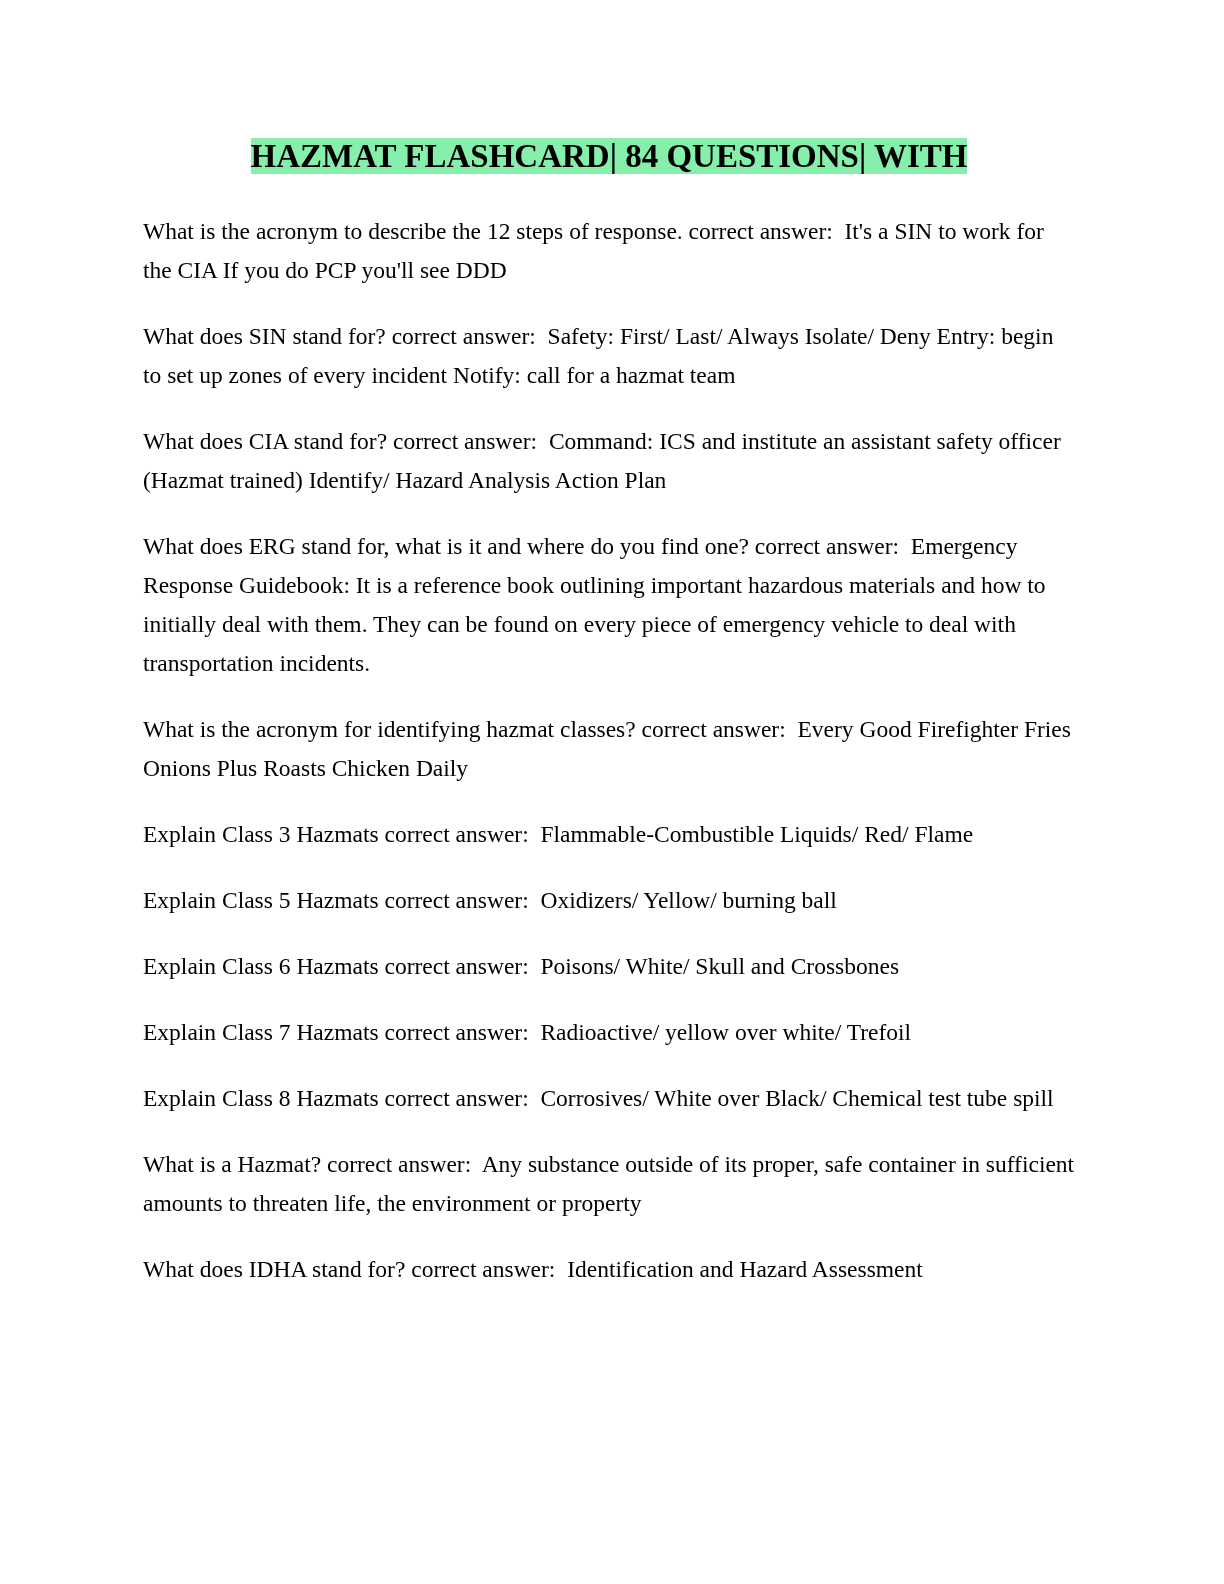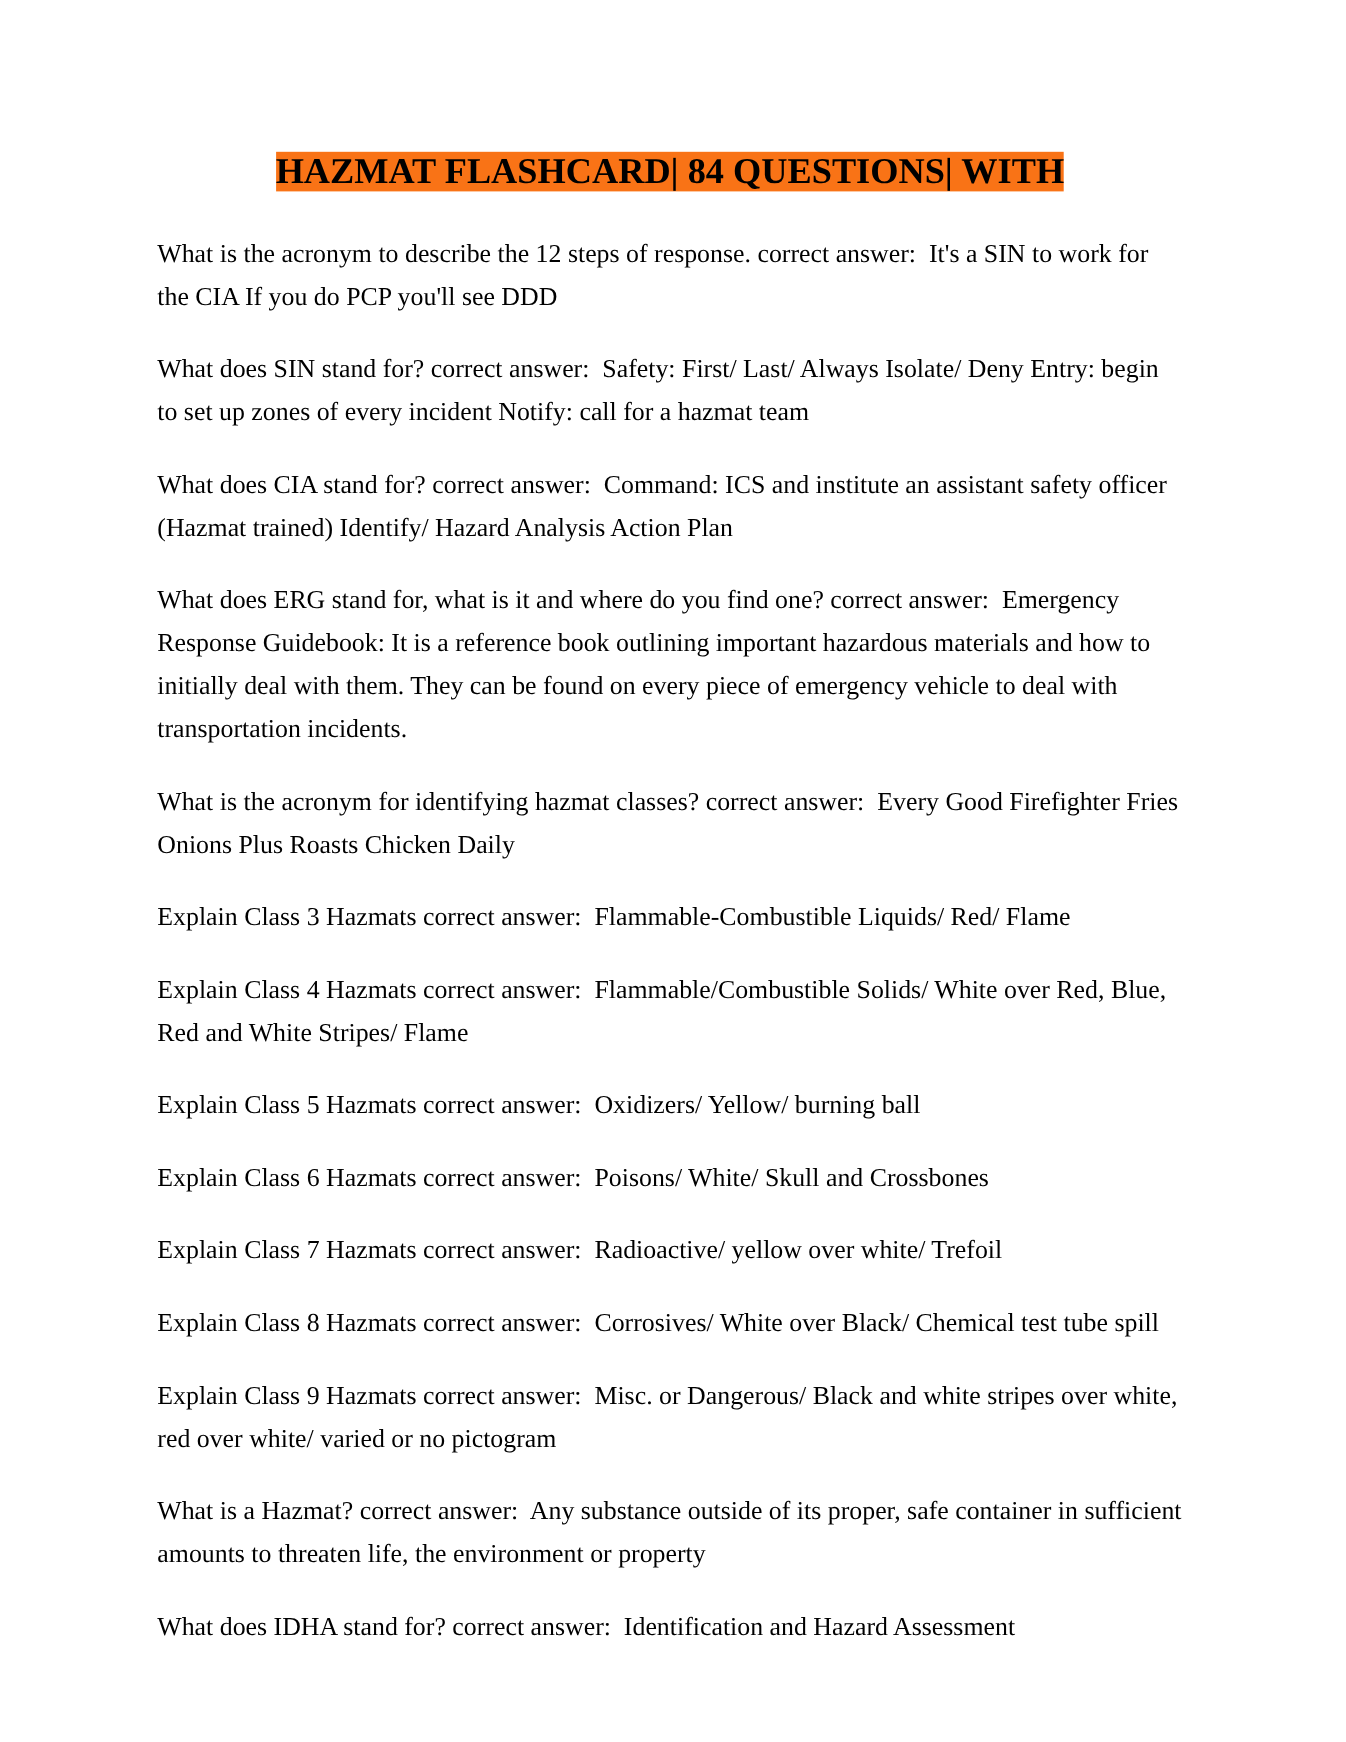--- a/index.html
+++ b/index.html
@@ -30,21 +30,21 @@
     margin: 0 0 0 0;
     padding: 0;
     font-family: "Liberation Serif", "DejaVu Serif", serif;
     font-weight: bold;
     font-size: 33px;
     line-height: 41px;
     text-align: center;
     letter-spacing: 0px;
   }
   .doc-title .hl {
-    background-color: #f97316;
+    background-color: #86efac;
     box-decoration-break: clone;
     text-align: center;
     -webkit-box-decoration-break: clone;
   }
   .body-block {
     margin-top: 35px;
   }
   p.para {
     margin: 0 0 27px 0;
     padding: 0;
@@ -68,24 +68,22 @@
       <span class="hl">HAZMAT FLASHCARD| 84 QUESTIONS| WITH</span><br>
     </h1>
 
     <div class="body-block">
       <p class="para">What is the acronym to describe the 12 steps of response. correct answer:  It's a SIN to work for the CIA If you do PCP you'll see DDD</p>
       <p class="para">What does SIN stand for? correct answer:  Safety: First/ Last/ Always Isolate/ Deny Entry: begin to set up zones of every incident Notify: call for a hazmat team</p>
       <p class="para">What does CIA stand for? correct answer:  Command: ICS and institute an assistant safety officer (Hazmat trained) Identify/ Hazard Analysis Action Plan</p>
       <p class="para">What does ERG stand for, what is it and where do you find one? correct answer:  Emergency Response Guidebook: It is a reference book outlining important hazardous materials and how to initially deal with them. They can be found on every piece of emergency vehicle to deal with transportation incidents.</p>
       <p class="para">What is the acronym for identifying hazmat classes? correct answer:  Every Good Firefighter Fries Onions Plus Roasts Chicken Daily</p>
       <p class="para">Explain Class 3 Hazmats correct answer:  Flammable-Combustible Liquids/ Red/ Flame</p>
-      <p class="para">Explain Class 4 Hazmats correct answer:  Flammable/Combustible Solids/ White over Red, Blue, Red and White Stripes/ Flame</p>
       <p class="para">Explain Class 5 Hazmats correct answer:  Oxidizers/ Yellow/ burning ball</p>
       <p class="para">Explain Class 6 Hazmats correct answer:  Poisons/ White/ Skull and Crossbones</p>
       <p class="para">Explain Class 7 Hazmats correct answer:  Radioactive/ yellow over white/ Trefoil</p>
       <p class="para">Explain Class 8 Hazmats correct answer:  Corrosives/ White over Black/ Chemical test tube spill</p>
-      <p class="para">Explain Class 9 Hazmats correct answer:  Misc. or Dangerous/ Black and white stripes over white, red over white/ varied or no pictogram</p>
       <p class="para">What is a Hazmat? correct answer:  Any substance outside of its proper, safe container in sufficient amounts to threaten life, the environment or property</p>
       <p class="para">What does IDHA stand for? correct answer:  Identification and Hazard Assessment</p>
     </div>
 
   </div>
 </div>
 
 </body></html>

